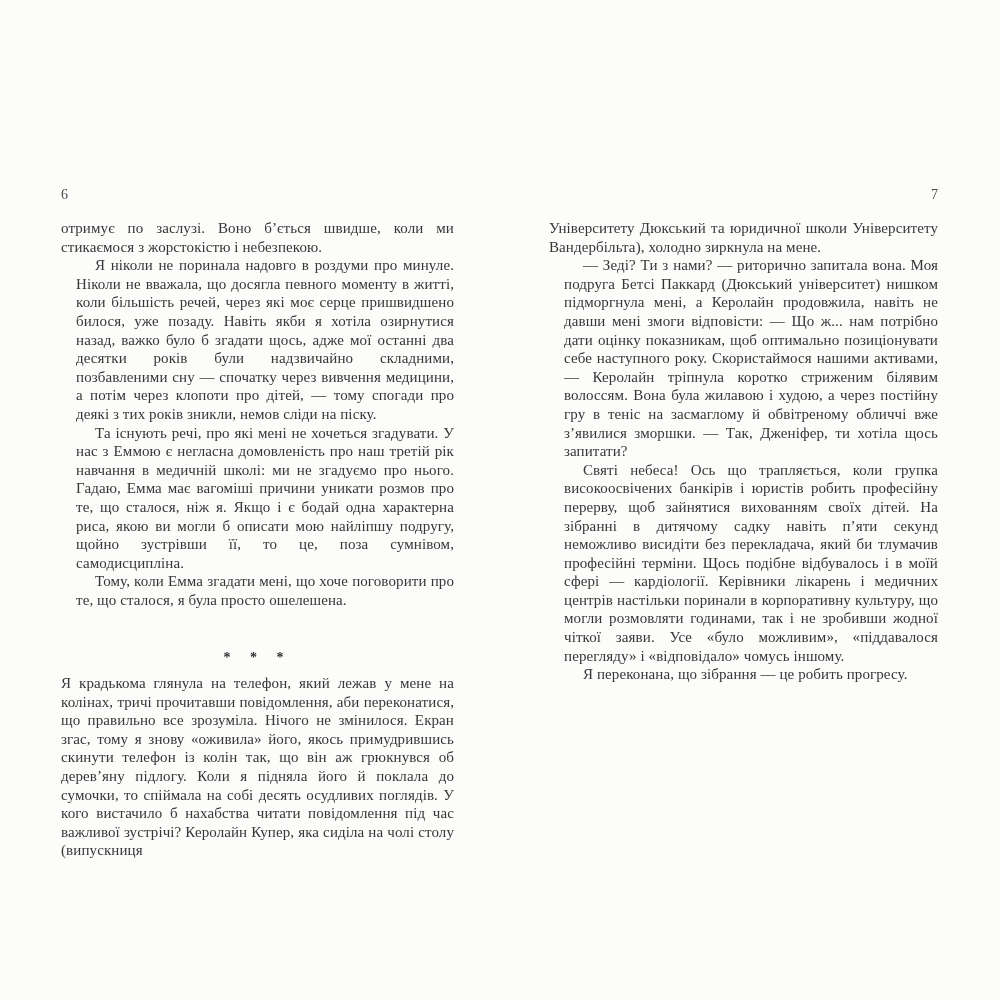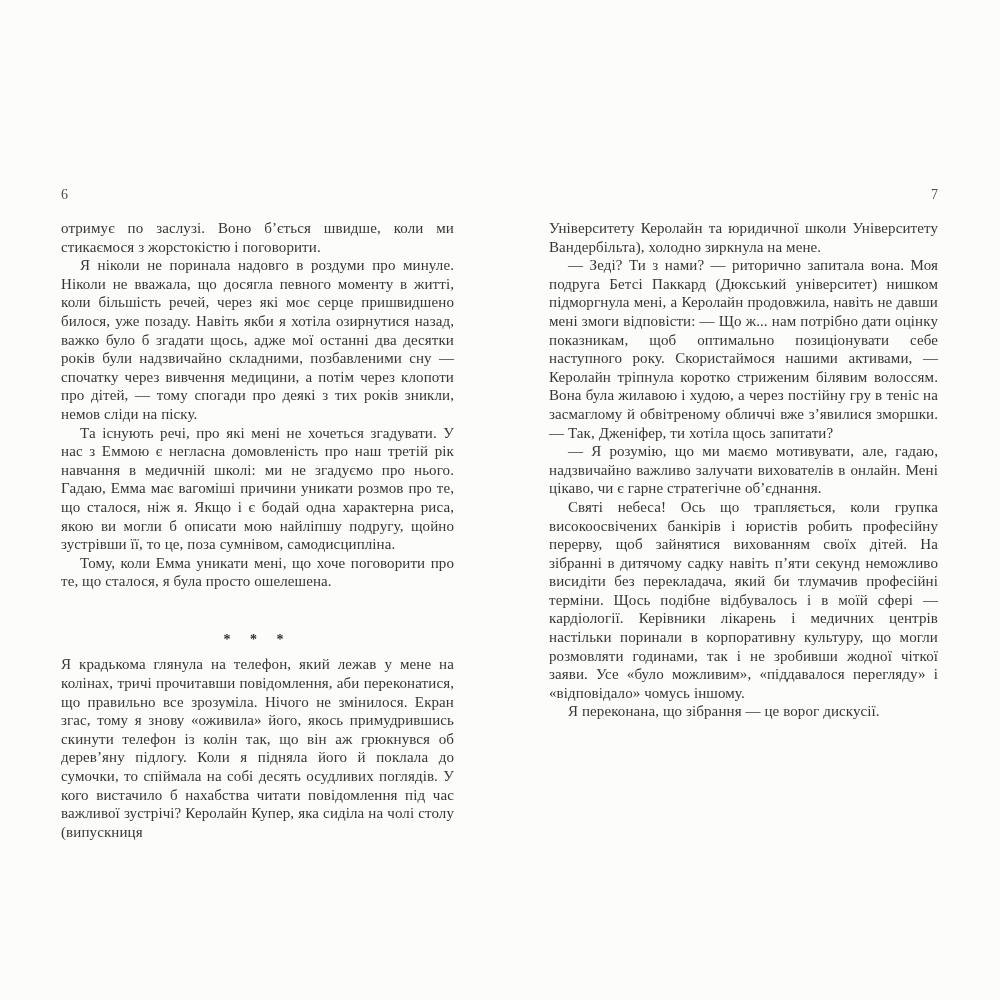--- a/index.html
+++ b/index.html
@@ -37,65 +37,64 @@
   .text-block {
     font-size: 15px;
     line-height: 18.6px;
     text-align: justify;
     letter-spacing: 0.1px;
   }
   p.para {
     margin: 0;
     padding: 0;
   }
-  p.indented { text-indent: 19px; }
+  p.indented { text-indent: 19px; margin-left: 15px; }
   p.p-separator {
     text-align: center;
     text-indent: 0;
     margin: 40px 0 6px 0;
     font-weight: bold;
     font-size: 14px;
     letter-spacing: 8px;
     color: #2f2f2f;
   }
 </style>
 </head>
 <body>
 
 <div class="spread">
 
   <div class="page page-left">
     <div class="page-number">6</div>
     <div class="text-block">
 
-        <p class="para">отримує по заслузі. Воно б’ється швидше, коли ми стикаємося з жорстокістю і поговорити.</p>
+        <p class="para">отримує по заслузі. Воно б’ється швидше, коли ми стикаємося з жорстокістю і небезпекою.</p>
 
         <p class="para indented">Я ніколи не поринала надовго в роздуми про минуле. Ніколи не вважала, що досягла певного моменту в житті, коли більшість речей, через які моє серце пришвидшено билося, уже позаду. Навіть якби я хотіла озирнутися назад, важко було б згадати щось, адже мої останні два десятки років були надзвичайно складними, позбавленими сну — спочатку через вивчення медицини, а потім через клопоти про дітей, — тому спогади про деякі з тих років зникли, немов сліди на піску.</p>
 
         <p class="para indented">Та існують речі, про які мені не хочеться згадувати. У нас з Еммою є негласна домовленість про наш третій рік навчання в медичній школі: ми не згадуємо про нього. Гадаю, Емма має вагоміші причини уникати розмов про те, що сталося, ніж я. Якщо і є бодай одна характерна риса, якою ви могли б описати мою найліпшу подругу, щойно зустрівши її, то це, поза сумнівом, самодисципліна.</p>
 
-        <p class="para indented">Тому, коли Емма уникати мені, що хоче поговорити про те, що сталося, я була просто ошелешена.</p>
+        <p class="para indented">Тому, коли Емма згадати мені, що хоче поговорити про те, що сталося, я була просто ошелешена.</p>
 
         <p class="para p-separator">* * *</p>
 
         <p class="para">Я крадькома глянула на телефон, який лежав у мене на колінах, тричі прочитавши повідомлення, аби переконатися, що правильно все зрозуміла. Нічого не змінилося. Екран згас, тому я знову «оживила» його, якось примудрившись скинути телефон із колін так, що він аж грюкнувся об дерев’яну підлогу. Коли я підняла його й поклала до сумочки, то спіймала на собі десять осудливих поглядів. У кого вистачило б нахабства читати повідомлення під час важливої зустрічі? Керолайн Купер, яка сиділа на чолі столу (випускниця</p>
       </div>
   </div>
 
   <div class="page page-right">
     <div class="page-number">7</div>
     <div class="text-block">
 
-        <p class="para">Університету Керолайн та юридичної школи Університету Вандербільта), холодно зиркнула на мене.</p>
+        <p class="para">Університету Дюкський та юридичної школи Університету Вандербільта), холодно зиркнула на мене.</p>
 
         <p class="para indented">— Зеді? Ти з нами? — риторично запитала вона. Моя подруга Бетсі Паккард (Дюкський університет) нишком підморгнула мені, а Керолайн продовжила, навіть не давши мені змоги відповісти: — Що ж... нам потрібно дати оцінку показникам, щоб оптимально позиціонувати себе наступного року. Скористаймося нашими активами, — Керолайн тріпнула коротко стриженим білявим волоссям. Вона була жилавою і худою, а через постійну гру в теніс на засмаглому й обвітреному обличчі вже з’явилися зморшки. — Так, Дженіфер, ти хотіла щось запитати?</p>
 
 
-        <p class="para indented">— Я розумію, що ми маємо мотивувати, але, гадаю, надзвичайно важливо залучати вихователів в онлайн. Мені цікаво, чи є гарне стратегічне об’єднання.</p>
 
         <p class="para indented">Святі небеса! Ось що трапляється, коли групка високоосвічених банкірів і юристів робить професійну перерву, щоб зайнятися вихованням своїх дітей. На зібранні в дитячому садку навіть п’яти секунд неможливо висидіти без перекладача, який би тлумачив професійні терміни. Щось подібне відбувалось і в моїй сфері — кардіології. Керівники лікарень і медичних центрів настільки поринали в корпоративну культуру, що могли розмовляти годинами, так і не зробивши жодної чіткої заяви. Усе «було можливим», «піддавалося перегляду» і «відповідало» чомусь іншому.</p>
 
-        <p class="para indented">Я переконана, що зібрання — це ворог дискусії.</p>
+        <p class="para indented">Я переконана, що зібрання — це робить прогресу.</p>
 
       </div>
   </div>
 
 </div>
 
 </body></html>

